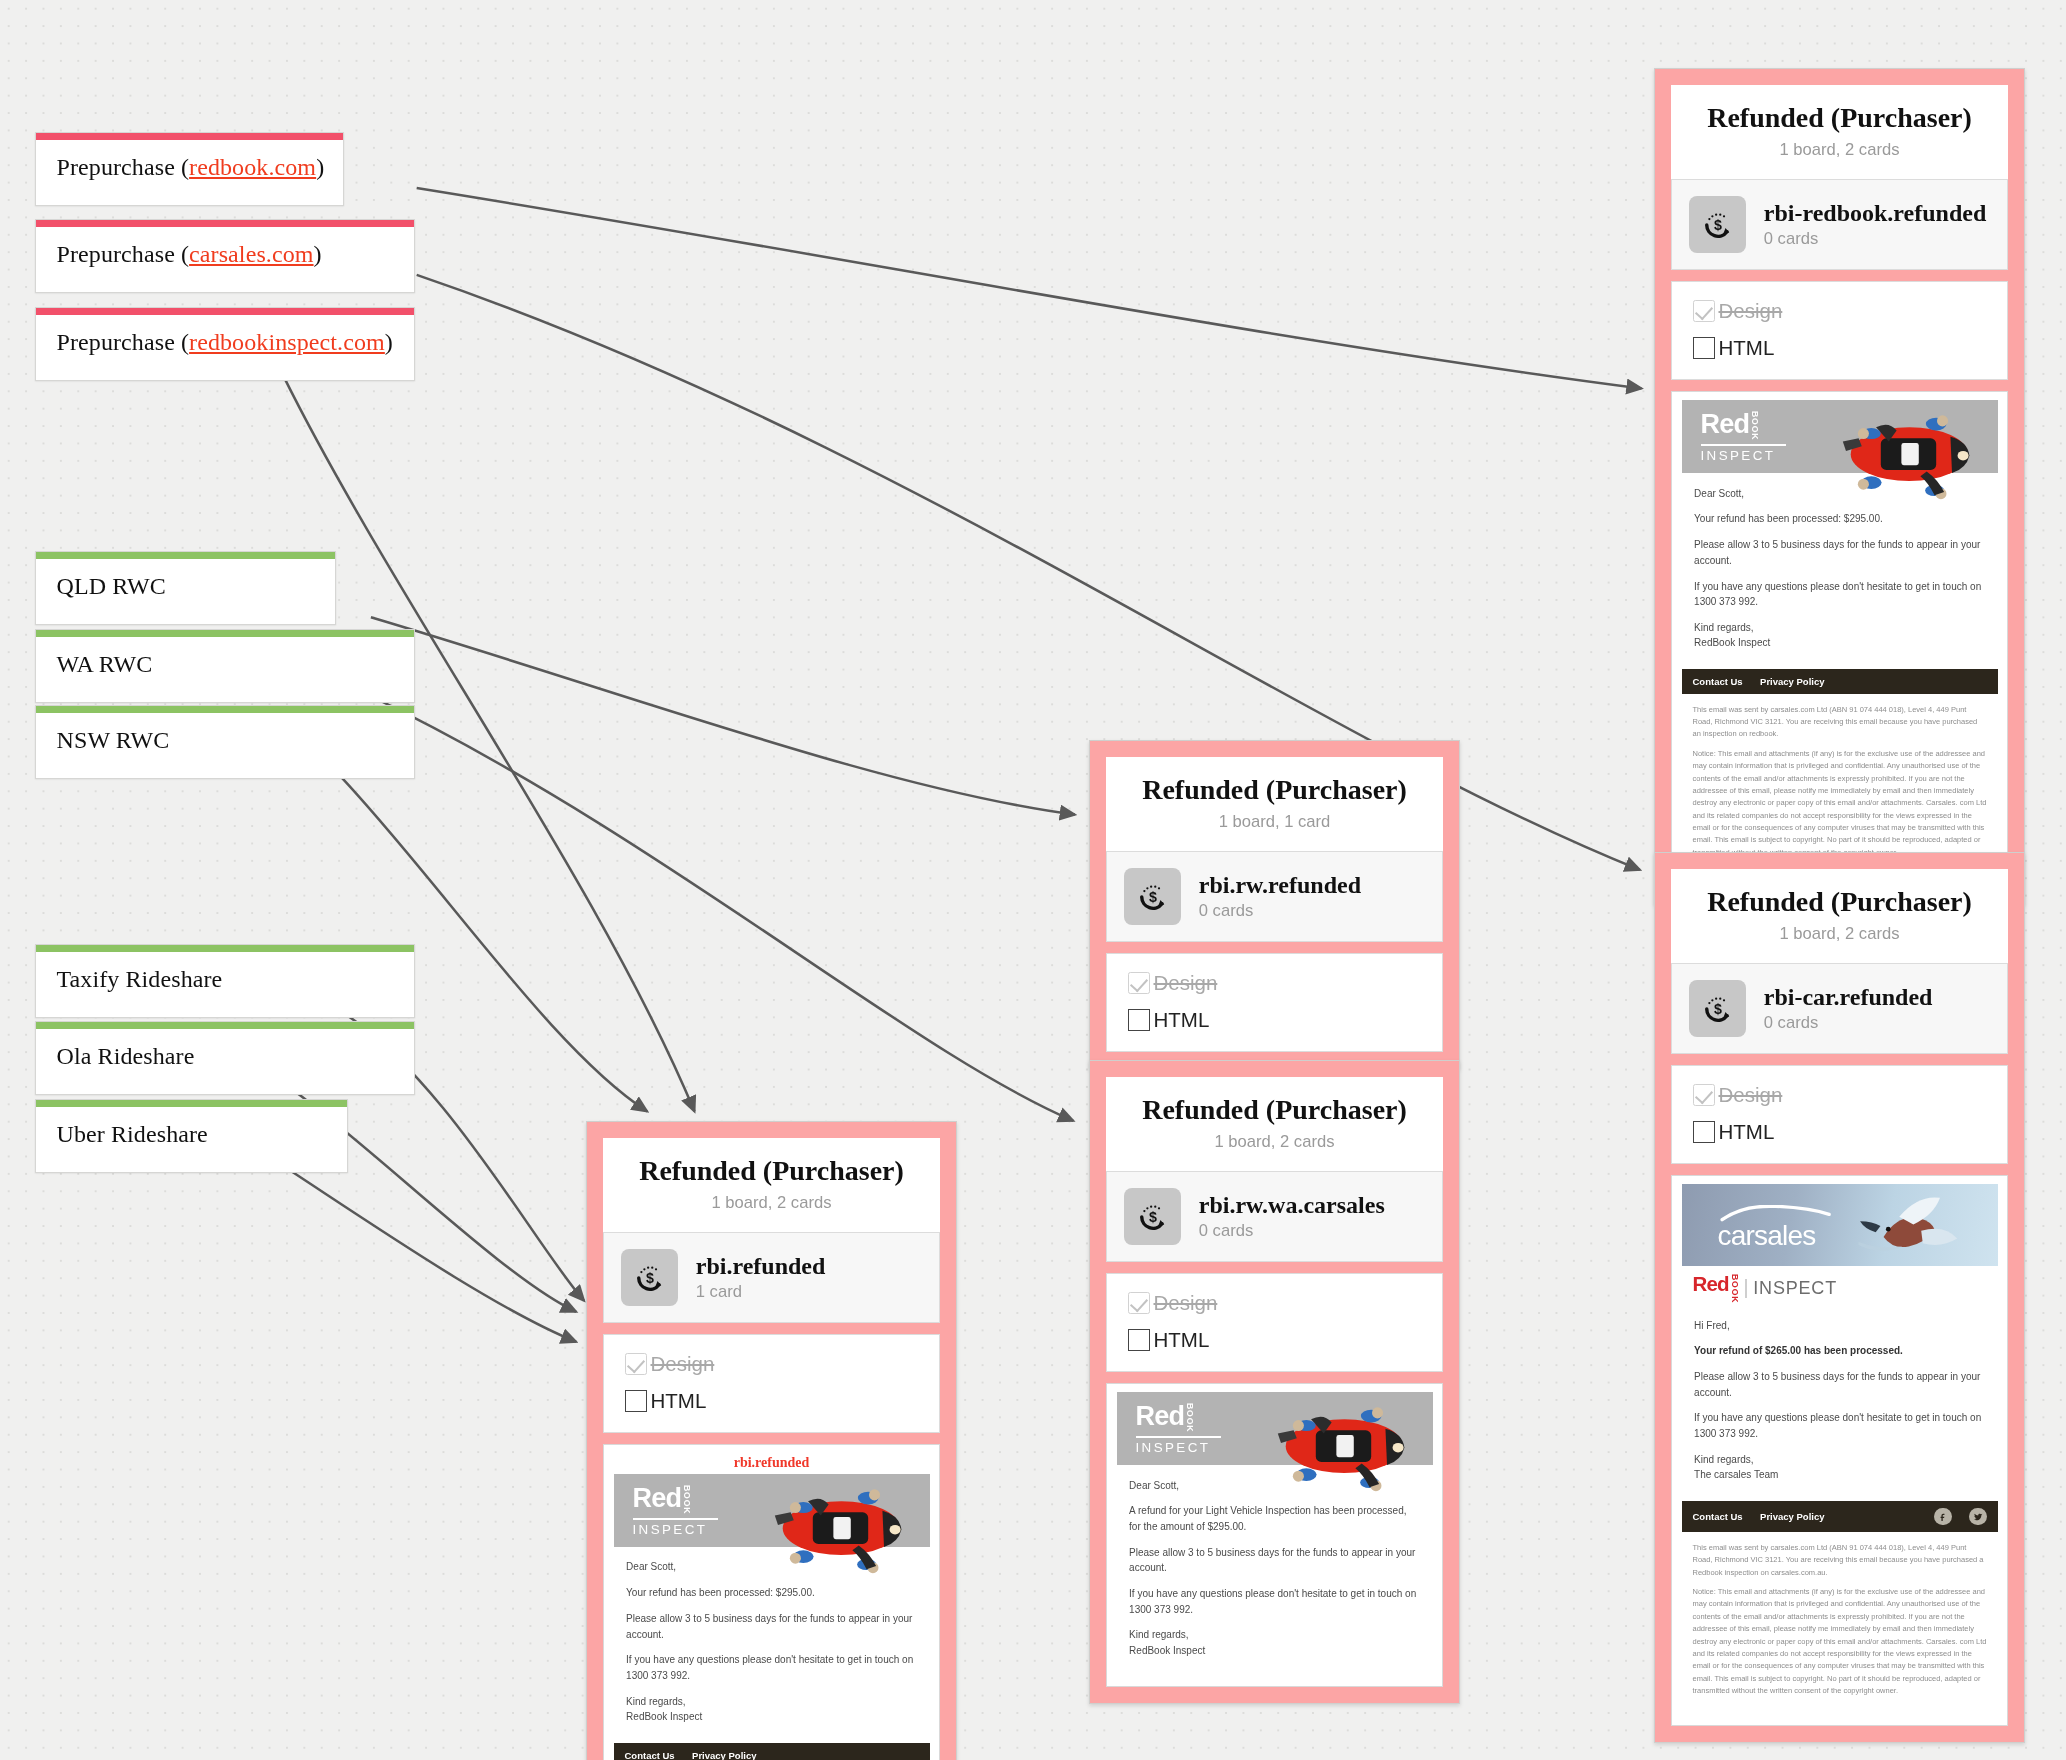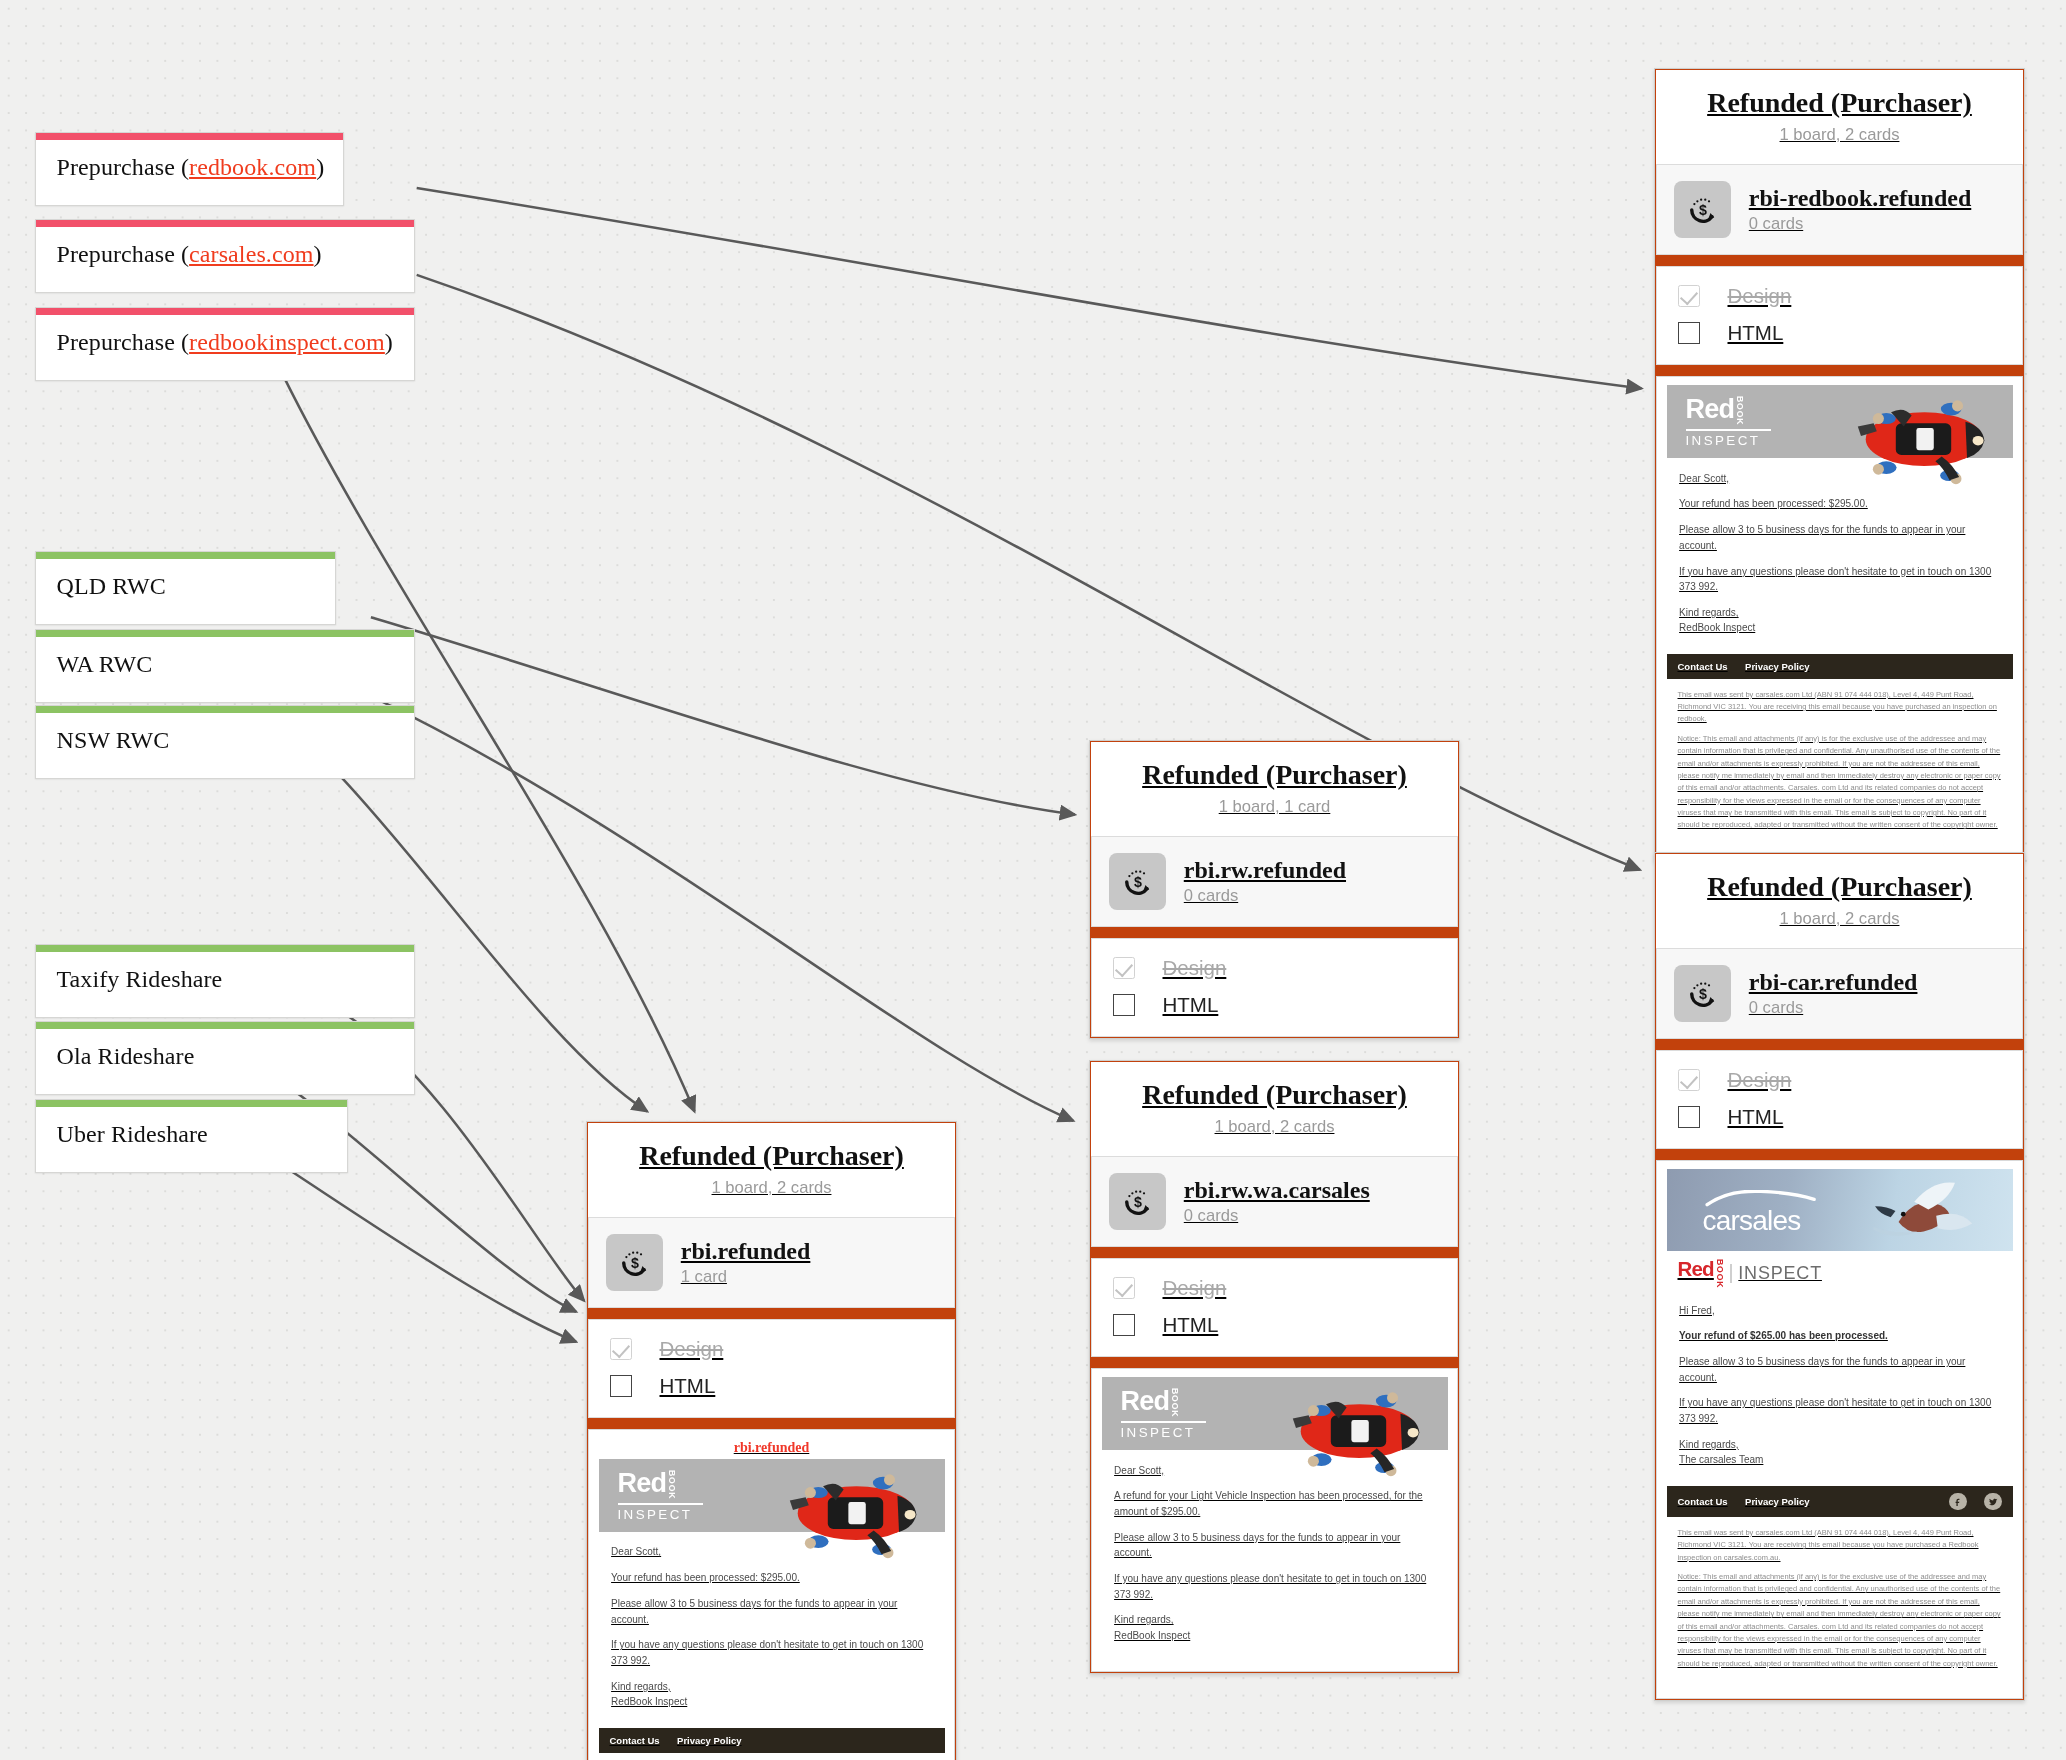--- a/index.html
+++ b/index.html
@@ -23,24 +23,24 @@
   .node .bar{height:7px;width:100%;display:block;}
   .node .node-label{
     display:block;padding:14px 20.5px 24px 20.5px;
     font-family:"Liberation Serif", serif;
     font-size:24px;color:#111;white-space:nowrap;letter-spacing:0.1px;
   }
   .node .node-label a{color:#f03c1e;text-decoration:underline;}
 
   
   .board{
-    position:absolute;background:#c2410c;
+    position:absolute;background:#fca5a5;
     border:0.8px solid #cfcfcd;
     box-shadow:0 1.6px 4px rgba(0,0,0,.13);
-    box-sizing:border-box;padding:1px;text-decoration:underline;
+    box-sizing:border-box;padding:16px;
   }
   .board-head{text-align:center;padding:17.4px 8px 19px 8px;background:#fff;}
   .board-title{
     font-family:"Liberation Serif", serif;
     font-size:28px;font-weight:700;color:#111;line-height:1.15;
   }
   .board-sub{
     font-family:"Liberation Sans", sans-serif;
     font-size:16.6px;color:#9a9a9a;margin-top:5.5px;
   }
@@ -60,21 +60,21 @@
   }
   .item-count{
     font-family:"Liberation Sans", sans-serif;
     font-size:16.6px;color:#9a9a9a;margin-top:3.2px;
   }
 
   .checklist{
     border:0.8px solid #dcdcdc;background:#fff;
     padding:17.4px 20.5px 19px 20.5px;margin-top:11px;box-sizing:border-box;
   }
-  .check-row{display:flex;align-items:center;gap:28px;margin-bottom:12.6px;}
+  .check-row{display:flex;align-items:center;gap:4px;margin-bottom:12.6px;}
   .check-row:last-child{margin-bottom:0;}
   .cbox{width:22px;height:22px;box-sizing:border-box;flex:0 0 22px;position:relative;}
   .cbox.done{border:1.6px solid #d2d2d2;border-radius:2.4px;}
   .cbox.done:after{
     content:"";position:absolute;left:5.5px;top:1.6px;width:8px;height:14px;
     border:solid #c2c2c2;border-width:0 2px 2px 0;transform:rotate(42deg);
   }
   .cbox.todo{border:1.6px solid #444;}
   .check-label{font-family:"Liberation Sans", sans-serif;font-size:20.5px;color:#222;}
   .check-label.struck{color:#a8a8a8;text-decoration:line-through;}

